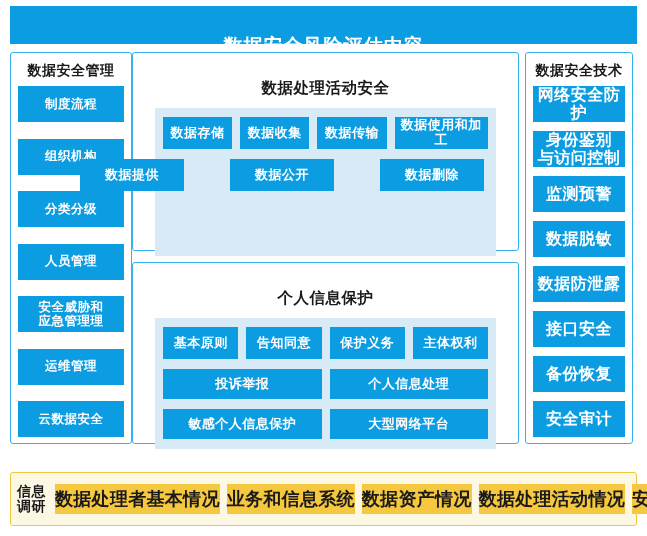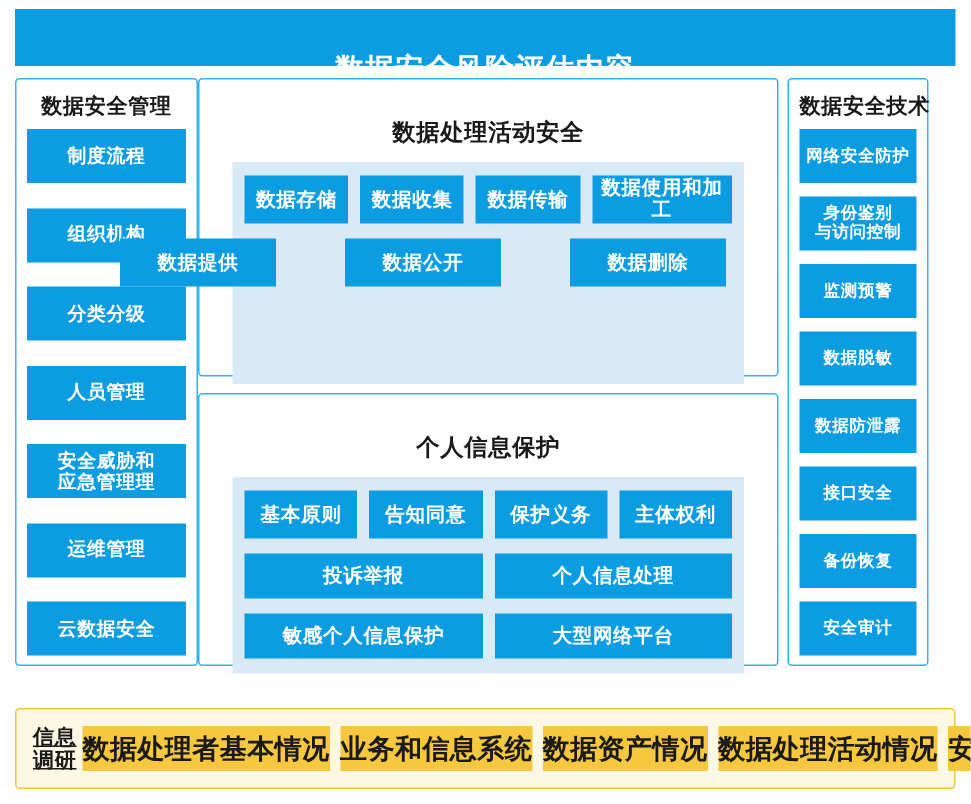--- a/index.html
+++ b/index.html
@@ -60,21 +60,21 @@
   
   .side-panel {
     top: 52px;
     width: 122px;
     height: 392px;
     padding: 6px 7px 6px 7px;
     display: flex;
     flex-direction: column;
   }
   #left-panel  { left: 10px; }
-  #right-panel { left: 525px; width: 94px; }
+  #right-panel { left: 525px; width: 108px; }
 
   .side-panel .panel-title {
     font-size: 14px;
     margin: 3px 0 6px 0;
     white-space: nowrap;
   }
   .side-list {
     flex: 1;
     display: flex;
     flex-direction: column;
@@ -92,21 +92,21 @@
     line-height: 1.15;
     box-sizing: border-box;
     letter-spacing: 0.5px;
     white-space: pre-line;
     user-select: none;
   }
   .side-list .chip {
     height: 36px;
     width: 100%;
   }
-  #right-panel .side-list .chip { font-size: 11px; text-align: center; }
+  #right-panel .side-list .chip { font-size: 16px; text-align: center; }
 
   
   .center-panel {
     left: 132px;
     width: 387px;
     box-sizing: border-box;
     padding: 16px;
   }
   #activity-panel { top: 52px; height: 199px; }
   #privacy-panel  { top: 262px; height: 182px; }
@@ -158,24 +158,23 @@
     align-items: center;
     padding: 0 6px;
   }
   #survey-label {
     font-size: 14px;
     font-weight: bold;
     color: #1a1a1a;
     line-height: 1.1;
     width: 34px;
     flex: 0 0 34px;
-    text-align: right;
+    text-align: left;
     white-space: pre-line;
     letter-spacing: 0.5px;
-    text-decoration: underline;
   }
   .survey-chips {
     flex: 1;
     display: flex;
     gap: 7px;
     align-items: center;
     padding-left: 4px;
   }
   .chip-yellow {
     background: #f6c83f;

